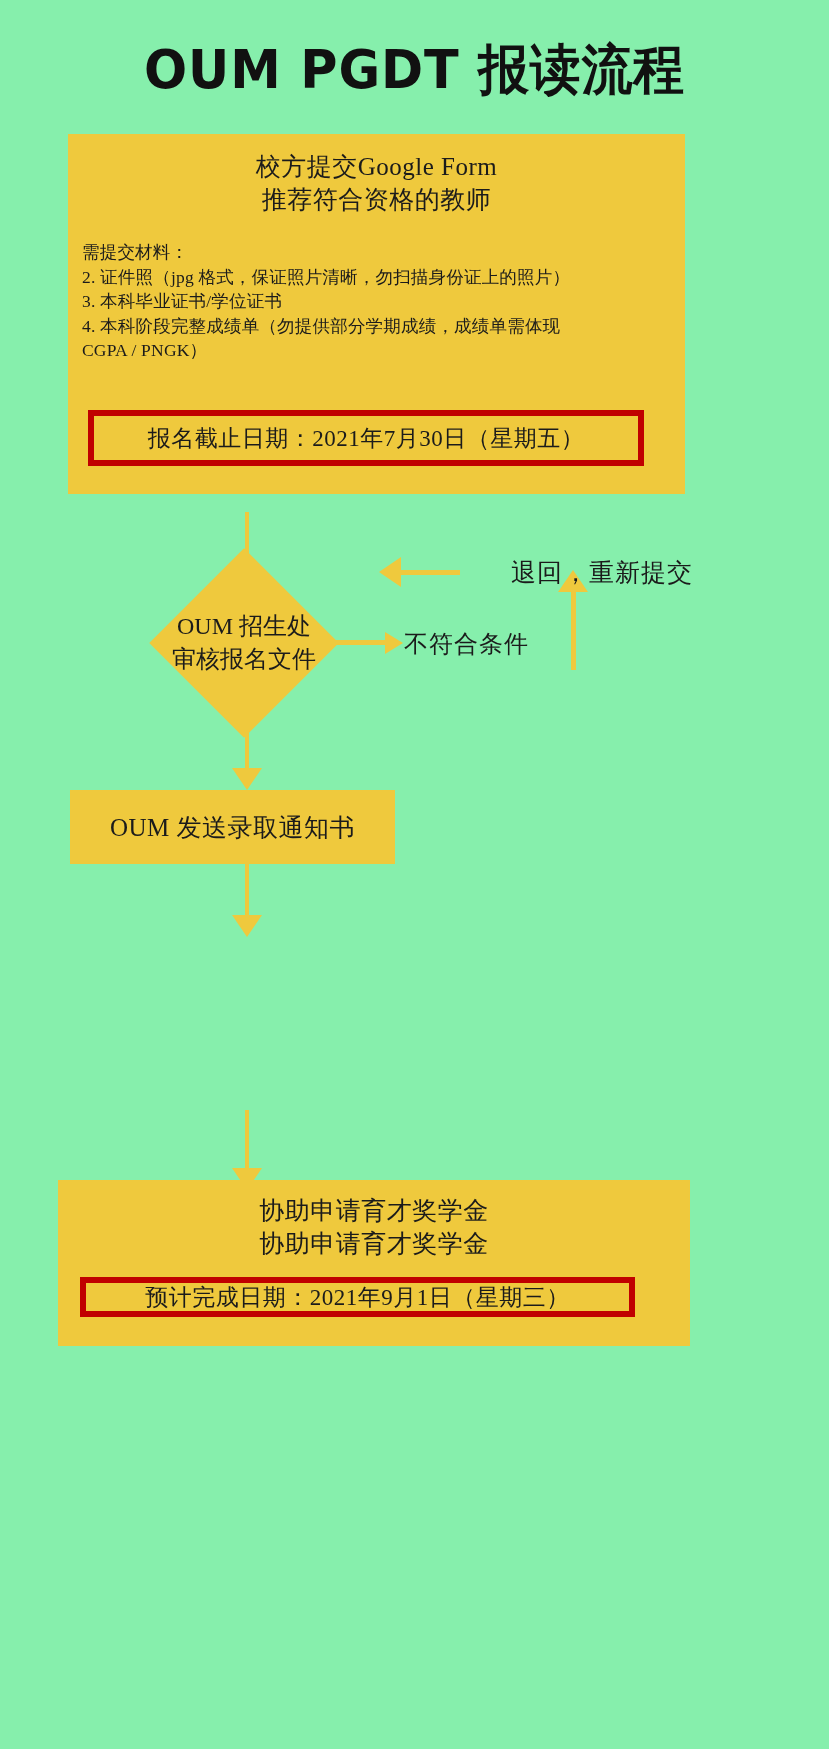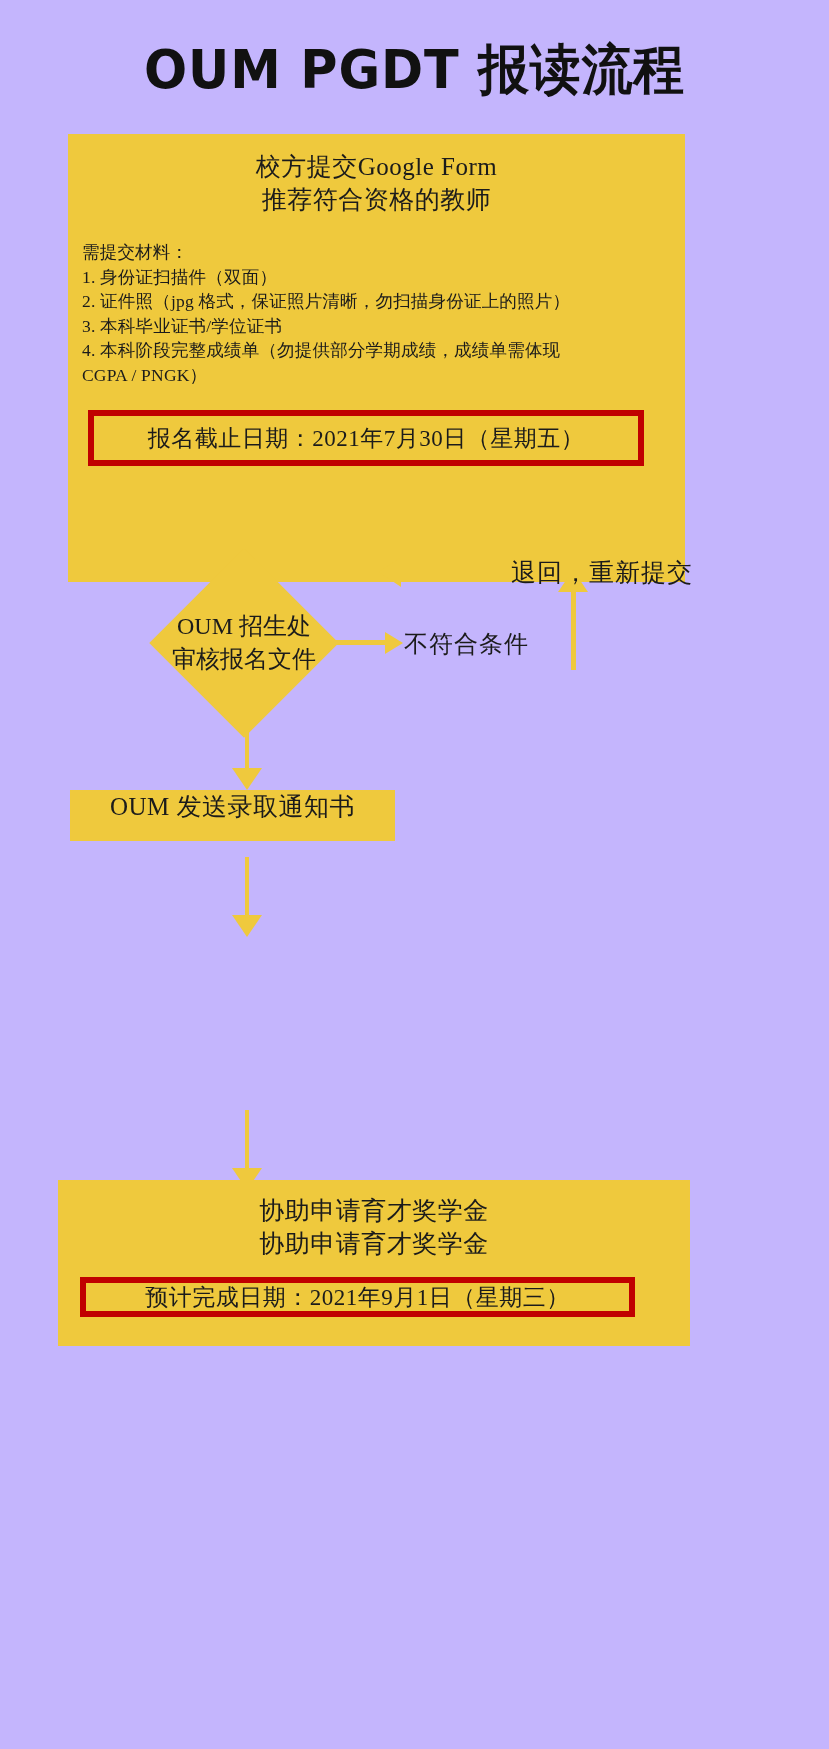--- a/index.html
+++ b/index.html
@@ -10,21 +10,21 @@
     background: #ffffff;
     font-family: "Liberation Serif", "DejaVu Serif", serif;
     overflow: hidden;
     position: relative;
   }
 
   .page {
     position: relative;
     width: 829px;
     height: 1749px;
-    background: #c4b5fd;
+    background: #86efac;
   }
 
   
   .title {
     position: absolute;
     top: 34px;
     left: 0;
     width: 829px;
     text-align: center;
     font-family: "DejaVu Sans", "Liberation Sans", sans-serif;
@@ -152,28 +152,27 @@
     letter-spacing: 1px;
   }
 </style>
 </head>
 <body>
 
 <div class="page">
 
   <div class="title">OUM PGDT 报读流程</div>
 
-  <div class="ybox" style="left:68px; top:134px; width:617px; height:448px;">
+  <div class="ybox" style="left:68px; top:134px; width:617px; height:360px;">
 
     <div class="box-heading" style="margin-top:16px;">校方提交Google Form</div>
     <div class="box-heading">推荐符合资格的教师</div>
 
     <div class="box-body" style="margin-top:24px; margin-left:14px;">需提交材料：</div>
 
-    <div class="box-body" style="margin-left:14px;">1. 身份证扫描件（双面）</div>
     <div class="box-body" style="margin-left:14px;">2. 证件照（jpg 格式，保证照片清晰，勿扫描身份证上的照片）</div>
     <div class="box-body" style="margin-left:14px;">3. 本科毕业证书/学位证书</div>
     <div class="box-body" style="margin-left:14px;">4. 本科阶段完整成绩单（勿提供部分学期成绩，成绩单需体现</div>
     <div class="box-body" style="margin-left:14px;">CGPA / PNGK）</div>
   </div>
 
   <div class="redbox" style="left:88px; top:410px; width:556px; height:56px;">
     <span>报名截止日期：2021年7月30日（星期五）</span>
   </div>
 
@@ -193,21 +192,21 @@
   <div class="arrow-up-shaft" style="left:571px; top:590px; height:80px;"></div>
   <div class="arrow-up-head" style="left:558px; top:570px;"></div>
 
   <div class="arrow-left-shaft" style="left:400px; top:570px; width:60px;"></div>
   <div class="arrow-left-head" style="left:379px; top:557px;"></div>
   <div class="side-label" style="left:463px; top:556px; font-size:25px;margin-left:48px;">退回，重新提交</div>
 
   <div class="arrow-down-shaft" style="left:245px; top:710px; height:62px;"></div>
   <div class="arrow-down-head" style="left:232px; top:768px;"></div>
 
-  <div class="ybox" style="left:70px; top:790px; width:325px; height:51px; display:flex; align-items:flex-start; justify-content:center;">
+  <div class="ybox" style="left:70px; top:790px; width:325px; height:74px; display:flex; align-items:center; justify-content:center;">
     <div class="box-heading">OUM 发送录取通知书</div>
   </div>
 
   <div class="arrow-down-shaft" style="left:245px; top:857px; height:62px;"></div>
   <div class="arrow-down-head" style="left:232px; top:915px;"></div>
 
 
   <div class="arrow-down-shaft" style="left:245px; top:1110px; height:62px;"></div>
   <div class="arrow-down-head" style="left:232px; top:1168px;"></div>
 

